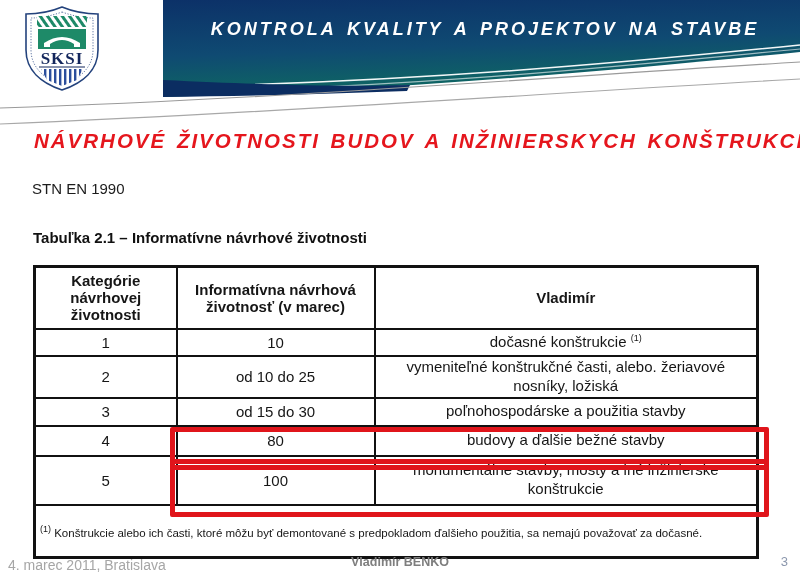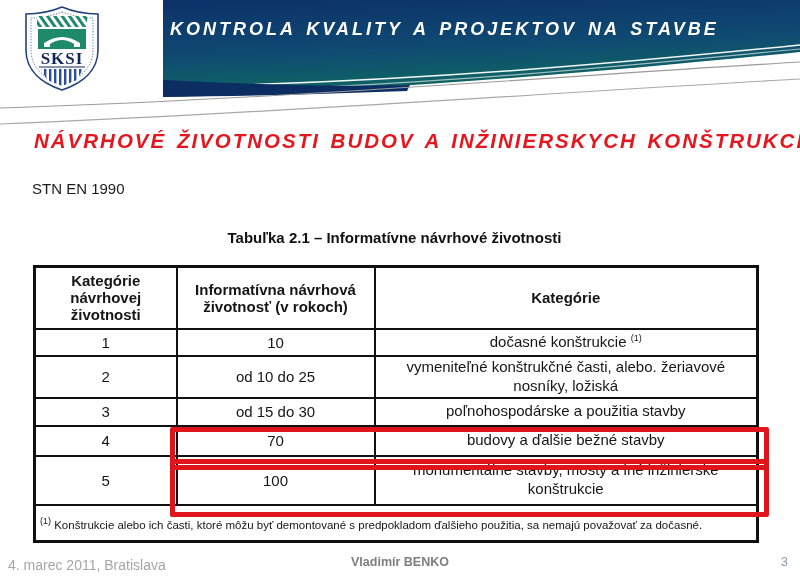--- a/index.html
+++ b/index.html
@@ -3,52 +3,52 @@
 <meta charset="utf-8">
 <style>
   html,body{margin:0;padding:0;background:#e8e8e8;}
   .slide{
     position:relative;width:800px;height:586px;background:#ffffff;
     font-family:"Liberation Sans",sans-serif;overflow:hidden;
     box-shadow:0 0 4px rgba(0,0,0,.4);
   }
   .hdr-svg{position:absolute;top:0;left:0;}
   .hdr-title{
-    position:absolute;top:19px;left:170px;width:630px;text-align:left;
+    position:absolute;top:19px;left:170px;width:630px;text-align:center;
     color:#ffffff;font-size:18px;font-weight:bold;font-style:italic;
     letter-spacing:3px;word-spacing:3px;white-space:nowrap;
   }
   .logo{position:absolute;top:6px;left:24px;}
   .slide-title{
     position:absolute;top:129px;left:34px;width:740px;
     color:#e5161d;font-size:20.5px;font-weight:bold;font-style:italic;
     letter-spacing:2px;word-spacing:3px;white-space:nowrap;
   }
   .std-ref{position:absolute;top:180px;left:32px;font-size:15px;color:#1c1c1c;}
   .tbl-caption{
-    position:absolute;top:229px;left:33px;width:723px;text-align:center;
+    position:absolute;top:229px;left:33px;width:723px;
     font-size:15px;font-weight:bold;color:#111;
   }
   table.main{
     position:absolute;top:265px;left:33px;width:723px;
     border-collapse:collapse;table-layout:fixed;
     font-size:15px;color:#161616;
   }
   table.main td,table.main th{
     border:2px solid #111;padding:1px 6px;overflow:hidden;
   }
   table.main{border:3px solid #111;}
   table.main tr.hdr th{font-weight:bold;text-align:center;vertical-align:middle;}
   td.c{text-align:center;vertical-align:middle;}
   td.l{text-align:center;vertical-align:middle;padding-left:8px;line-height:1.25;}
   tr.hdr{height:62px;}
   tr.r1{height:27px;} tr.r2{height:42px;} tr.r3{height:28px;}
   tr.r4{height:30px;} tr.r5{height:49px;}
   tr.fn{height:22px;}
-  tr.fn td{font-size:11.5px;padding:10px 4px;border-bottom:3px solid #111;white-space:nowrap;}
+  tr.fn td{font-size:11.5px;padding:18px 4px;border-bottom:3px solid #111;white-space:nowrap;}
   sup{font-size:9px;}
   .hl-box{
     position:absolute;border:5px solid #e0151b;border-radius:2px;
     pointer-events:none;background:transparent;
   }
   .hl-r4{top:427px;left:170px;width:589px;height:33px;}
   .hl-r5{top:459px;left:170px;width:589px;height:48px;}
   .ftr-date{position:absolute;top:557px;left:8px;font-size:14px;color:#a6a6a6;}
   .ftr-author{position:absolute;top:555px;left:0;width:800px;text-align:center;
     font-size:12.5px;font-weight:bold;color:#7e7e7e;}
@@ -110,41 +110,41 @@
 
   <table class="main">
     <colgroup>
         <col style="width:142px">
         <col style="width:198px">
         <col style="width:383px">
       </colgroup>
     <tbody>
         <tr class="hdr">
       <th>Kategórie návrhovej životnosti</th>
-      <th>Informatívna návrhová životnosť (v rokoch)</th>
-      <th>Kategórie</th>
+      <th>Informatívna návrhová životnosť (v marec)</th>
+      <th>Vladimír</th>
     </tr>
     <tr class="r1">
       <td class="c">1</td>
       <td class="c">10</td>
       <td class="l"><span>dočasné konštrukcie </span><sup>(1)</sup></td>
     </tr>
     <tr class="r2">
       <td class="c">2</td>
       <td class="c">od 10 do 25</td>
       <td class="l">vymeniteľné konštrukčné časti, alebo. žeriavové nosníky, ložiská</td>
     </tr>
     <tr class="r3">
       <td class="c">3</td>
       <td class="c">od 15 do 30</td>
       <td class="l">poľnohospodárske a použitia stavby</td>
     </tr>
     <tr class="r4">
       <td class="c">4</td>
-      <td class="c">70</td>
+      <td class="c">80</td>
       <td class="l">budovy a ďalšie bežné stavby</td>
     </tr>
     <tr class="r5">
       <td class="c">5</td>
       <td class="c">100</td>
       <td class="l">monumentálne stavby, mosty a iné inžinierske konštrukcie</td>
     </tr>
     <tr class="fn">
       <td colspan="3"><sup>(1)</sup><span> Konštrukcie alebo ich časti, ktoré môžu byť demontované s predpokladom ďalšieho použitia, sa nemajú považovať za dočasné.</span></td>
     </tr>

